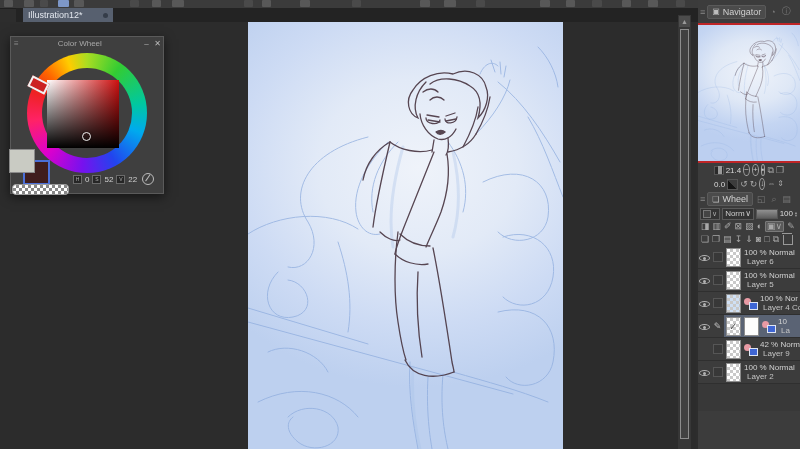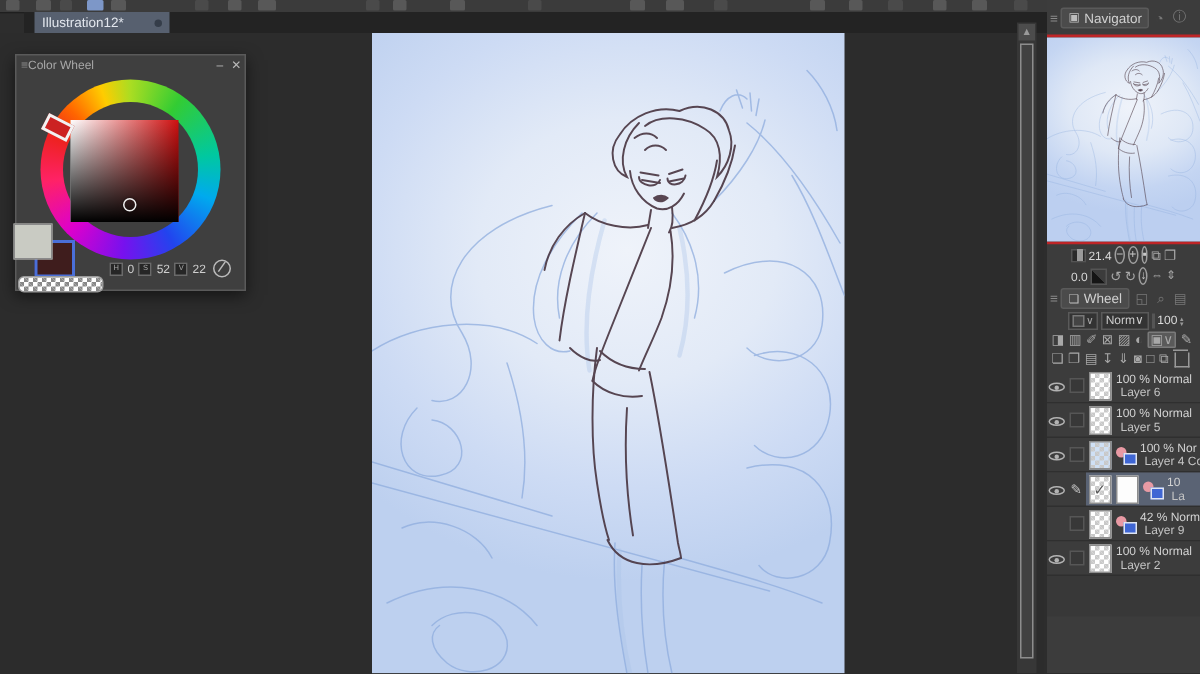--- a/index.html
+++ b/index.html
@@ -22,21 +22,21 @@
     background:radial-gradient(ellipse 250px 220px at 54% 34%, #eff3fa 0%, #e2eaf7 40%, #cddbf4 72%, #bdd0ef 100%);}
   .canvas svg{position:absolute;left:0;top:0;}
   .v-scrollbar{position:absolute;left:678px;top:-7px;width:13px;height:434px;background:#373737;}
   .v-scrollbar .btn{position:absolute;left:1px;top:1px;width:11px;height:11px;background:#4c4c4c;color:#9a9a9a;font-size:7px;line-height:11px;text-align:center;}
   .v-scrollbar .thumb{position:absolute;left:2px;top:14px;width:9px;height:410px;background:#414141;}
 
   
   .cw-panel{position:absolute;left:10px;top:36px;width:152px;height:156px;background:#3f3f3f;border:1px solid #5a5a5a;box-shadow:0 3px 10px rgba(0,0,0,.55);z-index:6;}
   .cw-header{position:absolute;left:0;top:0;width:100%;height:13px;display:flex;align-items:center;font-size:8px;color:#a8a8a8;}
   .cw-header .menu{margin-left:3px;font-size:8px;color:#888;}
-  .cw-header .title{flex:1;text-align:left;}
+  .cw-header .title{flex:1;text-align:center;}
   .cw-header .winbtn{width:11px;text-align:center;color:#bbb;font-size:8px;cursor:default;}
   .hue-ring{position:absolute;left:16px;top:16px;width:120px;height:120px;border-radius:50%;
     background:conic-gradient(from 0deg,#aadd22 0deg,#33cc33 35deg,#00c8a0 80deg,#00aaee 110deg,#2244ee 150deg,#7711ee 185deg,#dd00cc 225deg,#ff2266 262deg,#ee2222 292deg,#ff6600 315deg,#ffcc00 340deg,#aadd22 360deg);}
   .hue-ring::after{content:"";position:absolute;left:15px;top:15px;right:15px;bottom:15px;border-radius:50%;background:#3f3f3f;}
   .hue-marker{position:absolute;left:18px;top:42px;width:15px;height:8px;background:#cc2222;border:2px solid #f2f2f2;transform:rotate(27deg);z-index:3;}
   .sv-square{position:absolute;left:36px;top:43px;width:72px;height:68px;z-index:2;
     background:linear-gradient(to top,#000 0%,rgba(0,0,0,0) 100%),linear-gradient(to right,#ffffff 0%,#cf1010 100%);}
   .sv-cursor{position:absolute;left:48%;top:76%;width:7px;height:7px;border:1.5px solid #f0f0f0;border-radius:50%;box-shadow:0 0 2px rgba(0,0,0,.6);}
   .fg-swatch{position:absolute;left:-2px;top:112px;width:24px;height:22px;background:#c9cbc3;border:1px solid #8a8a8a;z-index:4;}
   .bg-swatch{position:absolute;left:12px;top:123px;width:23px;height:21px;background:#3f1d1d;border:2px solid #4a6fd8;z-index:3;}
@@ -61,21 +61,21 @@
   .nav-preview svg{position:absolute;left:0;top:0;}
   .ctrl-row{height:14px;display:flex;align-items:center;gap:2px;padding:0 16px;box-sizing:border-box;background:#3c3c3c;font-size:8px;color:#d8d8d8;}
   .slider{position:relative;width:26px;height:7px;background:#2a2a2a;border:1px solid #555;}
   .slider .handle{position:absolute;left:3px;top:-1px;width:4px;height:8px;background:#9a9a9a;}
   .angle-wedge{width:24px;height:9px;background:linear-gradient(to top right,#151515 49%,transparent 50%);border:1px solid #555;}
   .ci{display:inline-flex;align-items:center;justify-content:center;width:10px;height:10px;border:1px solid #a0a0a0;border-radius:50%;color:#c8c8c8;font-size:8px;line-height:1;}
   .gi{color:#a8a8a8;font-size:9px;line-height:1;}
   .gi.small{font-size:8px;}
 
   
-  .blend-row{height:13px;display:flex;align-items:center;gap:2px;padding:0 14px;box-sizing:border-box;font-size:8px;color:#ccc;}
+  .blend-row{height:13px;display:flex;align-items:center;gap:2px;padding:0 2px;box-sizing:border-box;font-size:8px;color:#ccc;}
   .mini-dd{display:flex;align-items:center;gap:1px;background:#333;border:1px solid #5a5a5a;height:10px;padding:0 2px;color:#aaa;font-size:7px;}
   .mini-dd .sq{width:6px;height:6px;border:1px solid #777;background:#444;}
   .blend-dd{display:flex;align-items:center;justify-content:space-between;background:#333;border:1px solid #5a5a5a;height:10px;width:32px;padding:0 2px;color:#ccc;font-size:8px;}
   .op-slider{width:24px;height:8px;background:linear-gradient(to bottom,#909090,#5e5e5e);border:1px solid #555;}
   .op-val{display:flex;align-items:center;color:#ddd;font-size:8px;}
   .spin{display:inline-flex;flex-direction:column;font-size:4px;color:#999;line-height:3px;margin-left:1px;}
   .icon-row{height:13px;display:flex;align-items:center;gap:3px;padding:0 3px;box-sizing:border-box;}
   .icon-row .hl{background:#5a5a5a;border:1px solid #7a7a7a;border-radius:1px;padding:0 1px;}
 
   .layer-list{background:#393939;}

